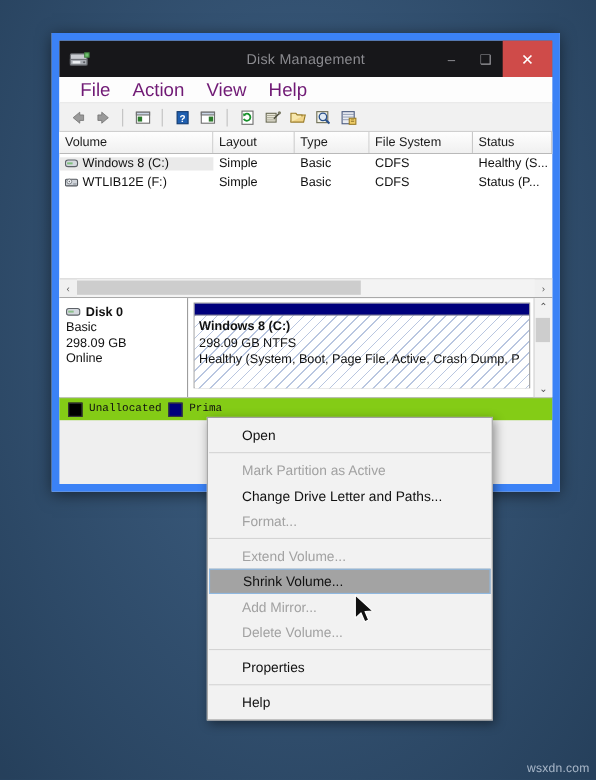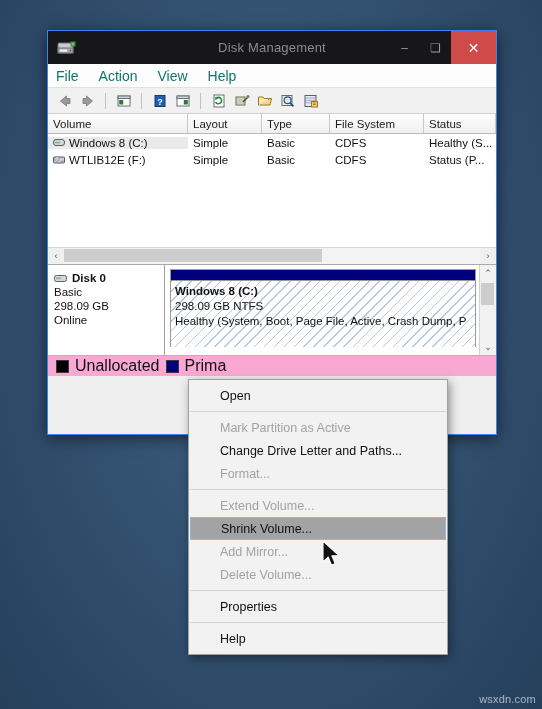--- a/index.html
+++ b/index.html
@@ -43,42 +43,42 @@
     color:rgba(215,225,238,.72);
     font-size:11px;letter-spacing:.2px;
     font-family:"Liberation Sans", sans-serif;
   }
 
   
   #window{
     position:absolute;left:47px;top:30px;width:448px;height:403px;
     background:#efefef;
     box-shadow:0 3px 14px rgba(0,0,0,.55);
-    border:1px solid #3b82f6;
+    border:7px solid #3b82f6;
   }
   .titlebar{
     height:33px;background:#17171a;position:relative;
     display:flex;align-items:center;
   }
   .title-icon{
     width:22px;height:18px;margin-left:7px;position:relative;flex:0 0 auto;
   }
   .title-text{
     position:absolute;left:0;right:0;text-align:center;
     color:#8b8b90;font-size:13px;letter-spacing:.2px;
     pointer-events:none;
   }
   .wbtns{margin-left:auto;display:flex;height:33px;align-items:stretch;}
   .wbtn{width:31px;display:flex;align-items:center;justify-content:center;color:#9a9a9f;font-size:12px;}
   .wbtn.close{width:45px;background:#cf4b49;color:#fff;font-size:14px;}
 
   .menubar{
     height:23px;background:#fdfdfd;border-bottom:1px solid #e2e2e2;
-    display:flex;align-items:center;padding-left:8px;gap:20px;
-    font-size:14px;color:#0f766e;
+    display:flex;align-items:center;padding-left:19px;gap:20px;
+    font-size:17px;color:#701a75;
   }
   .menubar span{cursor:default;}
 
   .toolbar{
     height:25px;background:#f1f1f1;border-bottom:1px solid #cfcfcf;
     display:flex;align-items:center;padding-left:7px;gap:4px;
   }
   .tb-ico{width:19px;height:18px;display:flex;align-items:center;justify-content:center;}
   .tb-sep{width:1px;height:16px;background:#c0c0c0;margin:0 4px;}
 
@@ -128,22 +128,22 @@
   .vscroll{
     width:16px;background:#f2f2f2;border-left:1px solid #d3d3d3;
     display:flex;flex-direction:column;align-items:center;
   }
   .vs-arrow{height:16px;line-height:16px;font-size:9px;color:#555;}
   .vs-track{flex:1;width:16px;position:relative;}
   .vs-thumb{position:absolute;left:1px;top:2px;width:13px;height:22px;background:#cdcdcd;}
 
   
   .legend{
-    height:20px;background:#f9a8d4;border-top:1px solid #b5b5b5;
-    display:flex;align-items:center;padding-left:8px;gap:6px;font-size:16px;color:#111;
+    height:20px;background:#84cc16;border-top:1px solid #b5b5b5;
+    display:flex;align-items:center;padding-left:8px;gap:6px;font-size:10px;color:#111;font-family:Liberation Mono, monospace;
   }
   .swatch{width:11px;height:11px;display:inline-block;border:1px solid #3a3a3a;}
   .sw-unalloc{background:#000;}
   .sw-primary{background:#00007c;}
 
   
   #ctxmenu{
     position:absolute;left:188px;top:379px;width:258px;
     background:#f2f2f2;border:1px solid #a0a0a0;
     box-shadow:2px 3px 9px rgba(0,0,0,.42);

